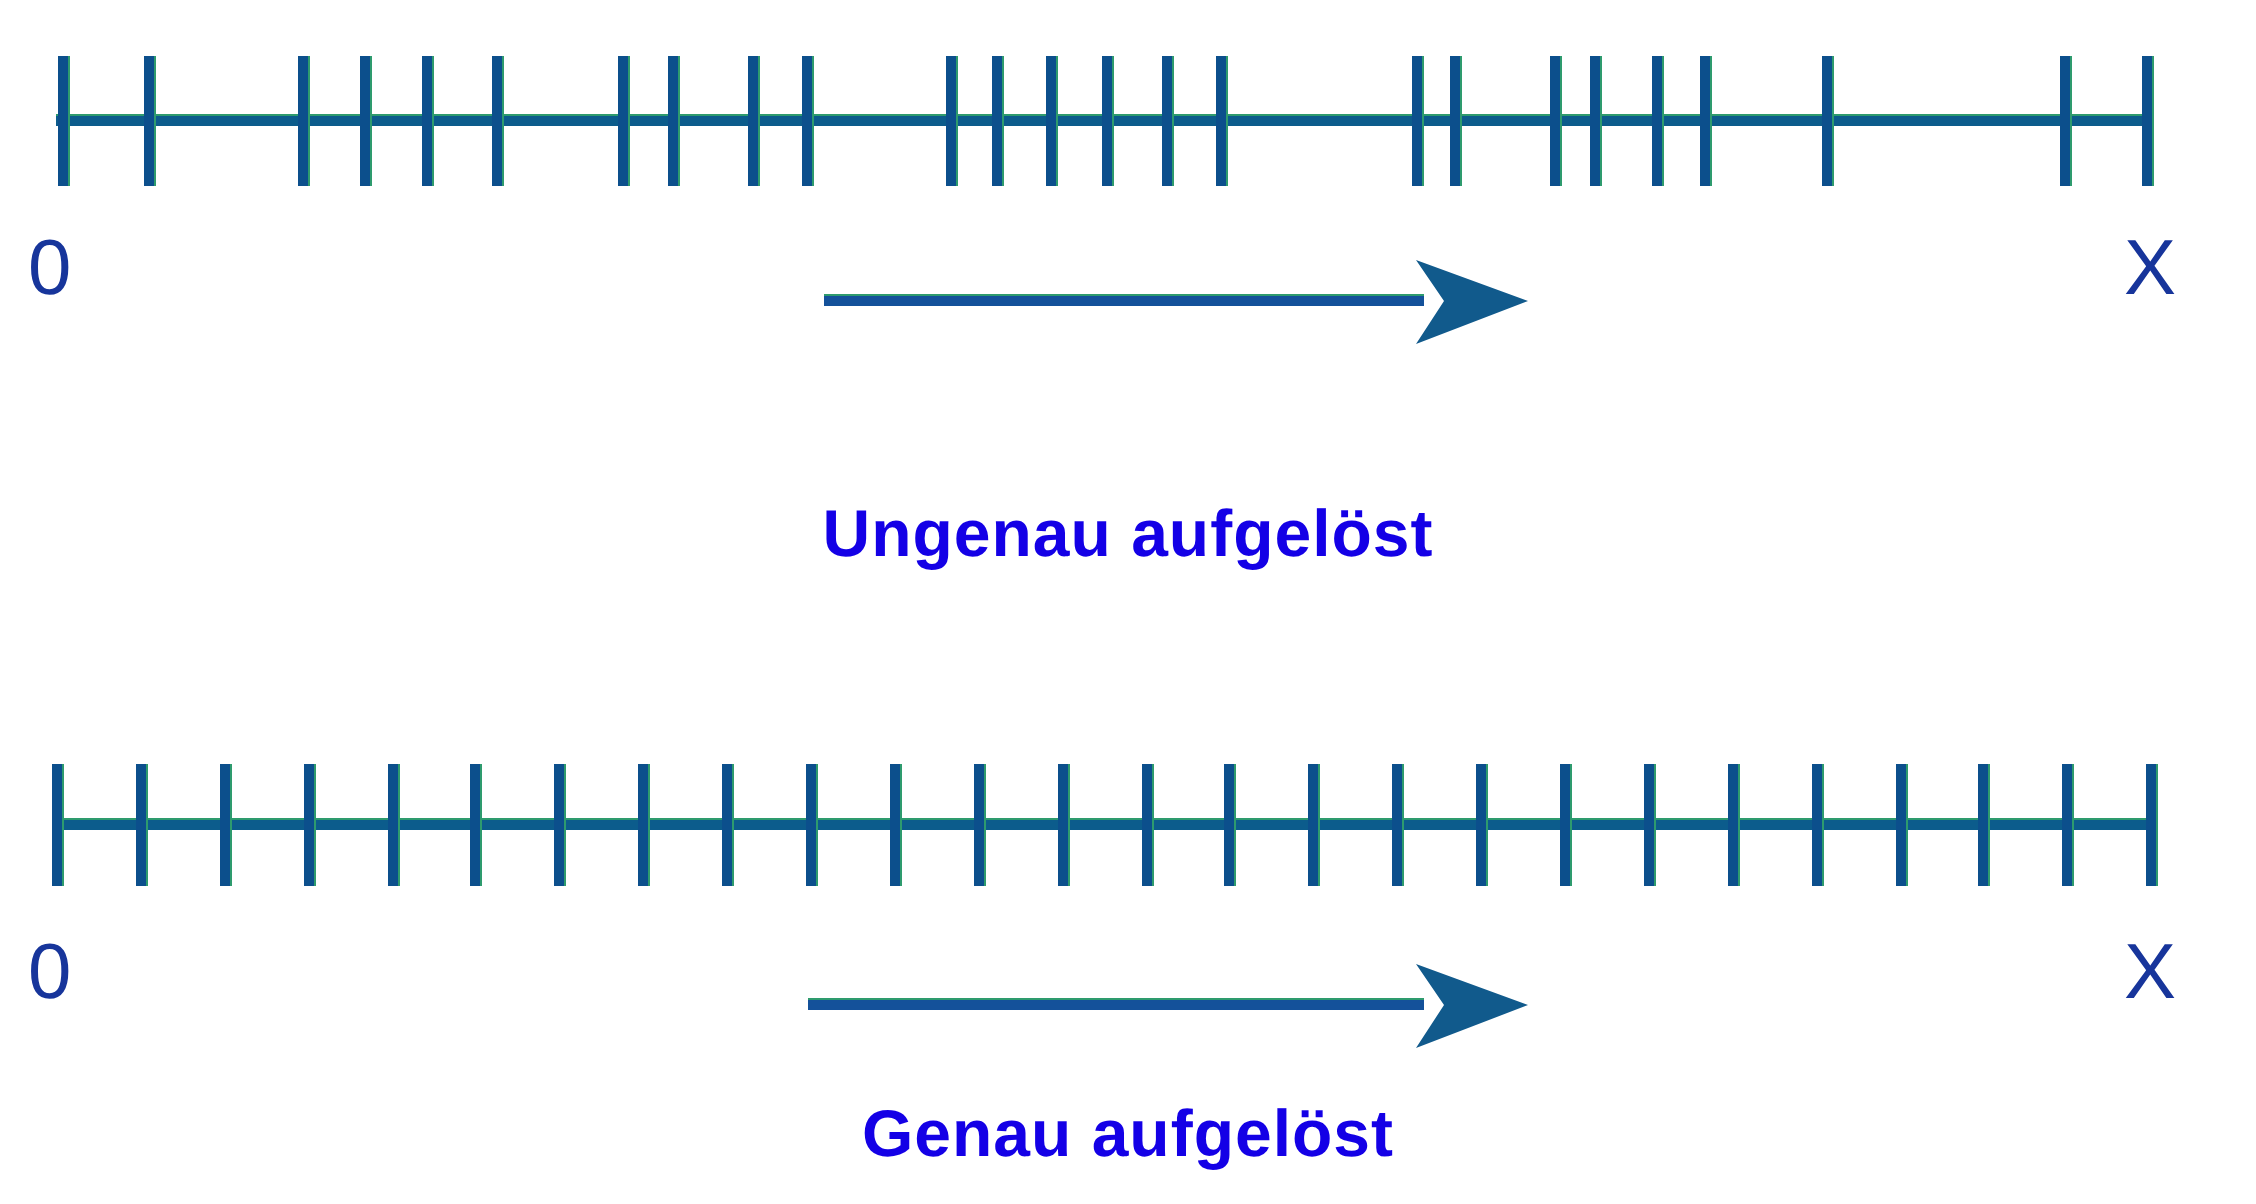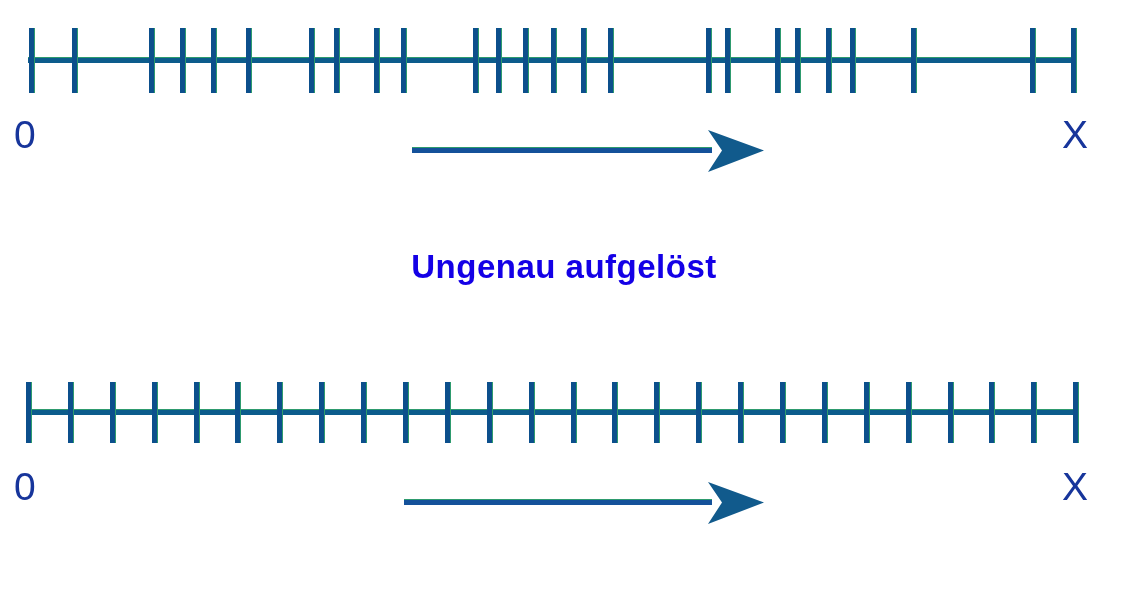--- a/index.html
+++ b/index.html
@@ -174,15 +174,16 @@
 
     <div class="arrow-wrap" style="left:404px; top:128px; width:360px;">
       <div class="arrow-shaft" style="width:308px;"></div>
       <div class="arrow-head" style="left:296px;">
         <svg width="64" height="46" viewBox="0 0 64 46">
           <path d="M 8 2 L 64 22.5 L 8 44 L 22 22.5 Z" fill="#115a8c"></path>
         </svg>
       </div>
     </div>
 
+    <div class="caption" style="top:196px;">Genau aufgelöst</div>
   </div>
 
 </div>
 
 </body></html>

